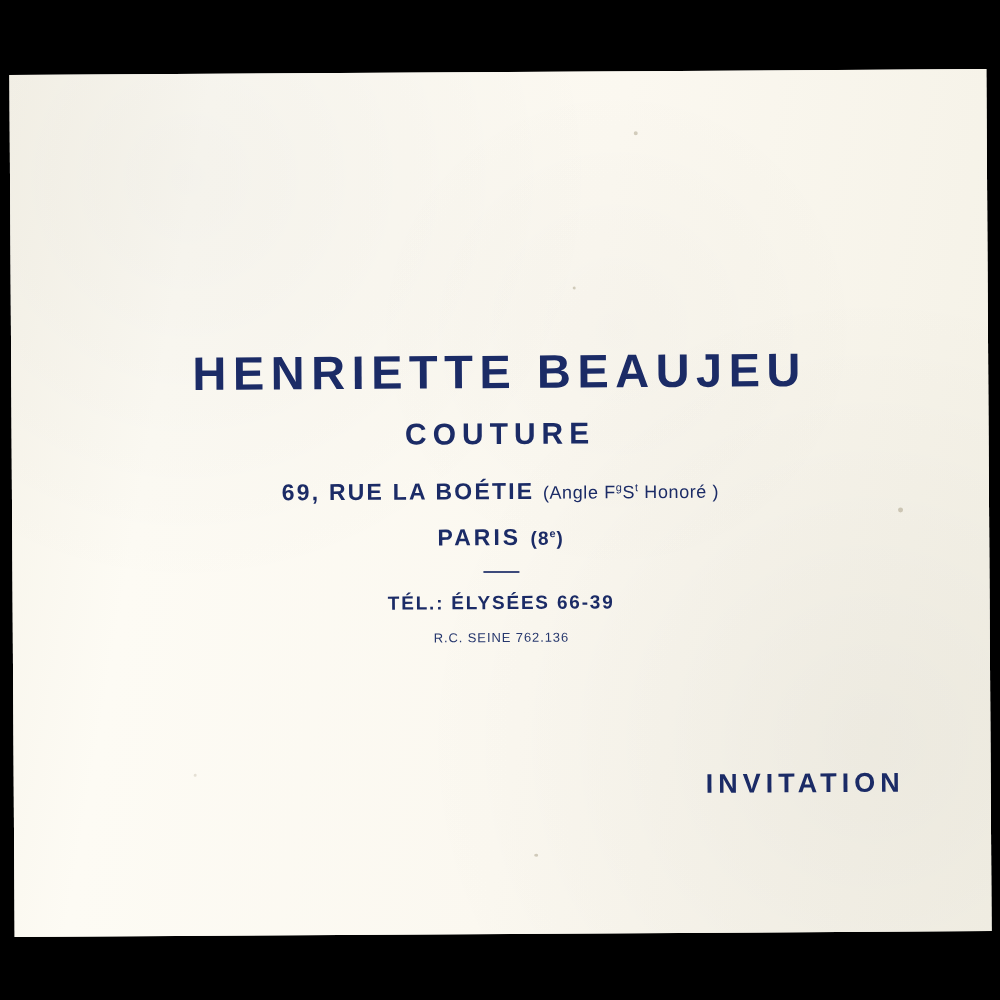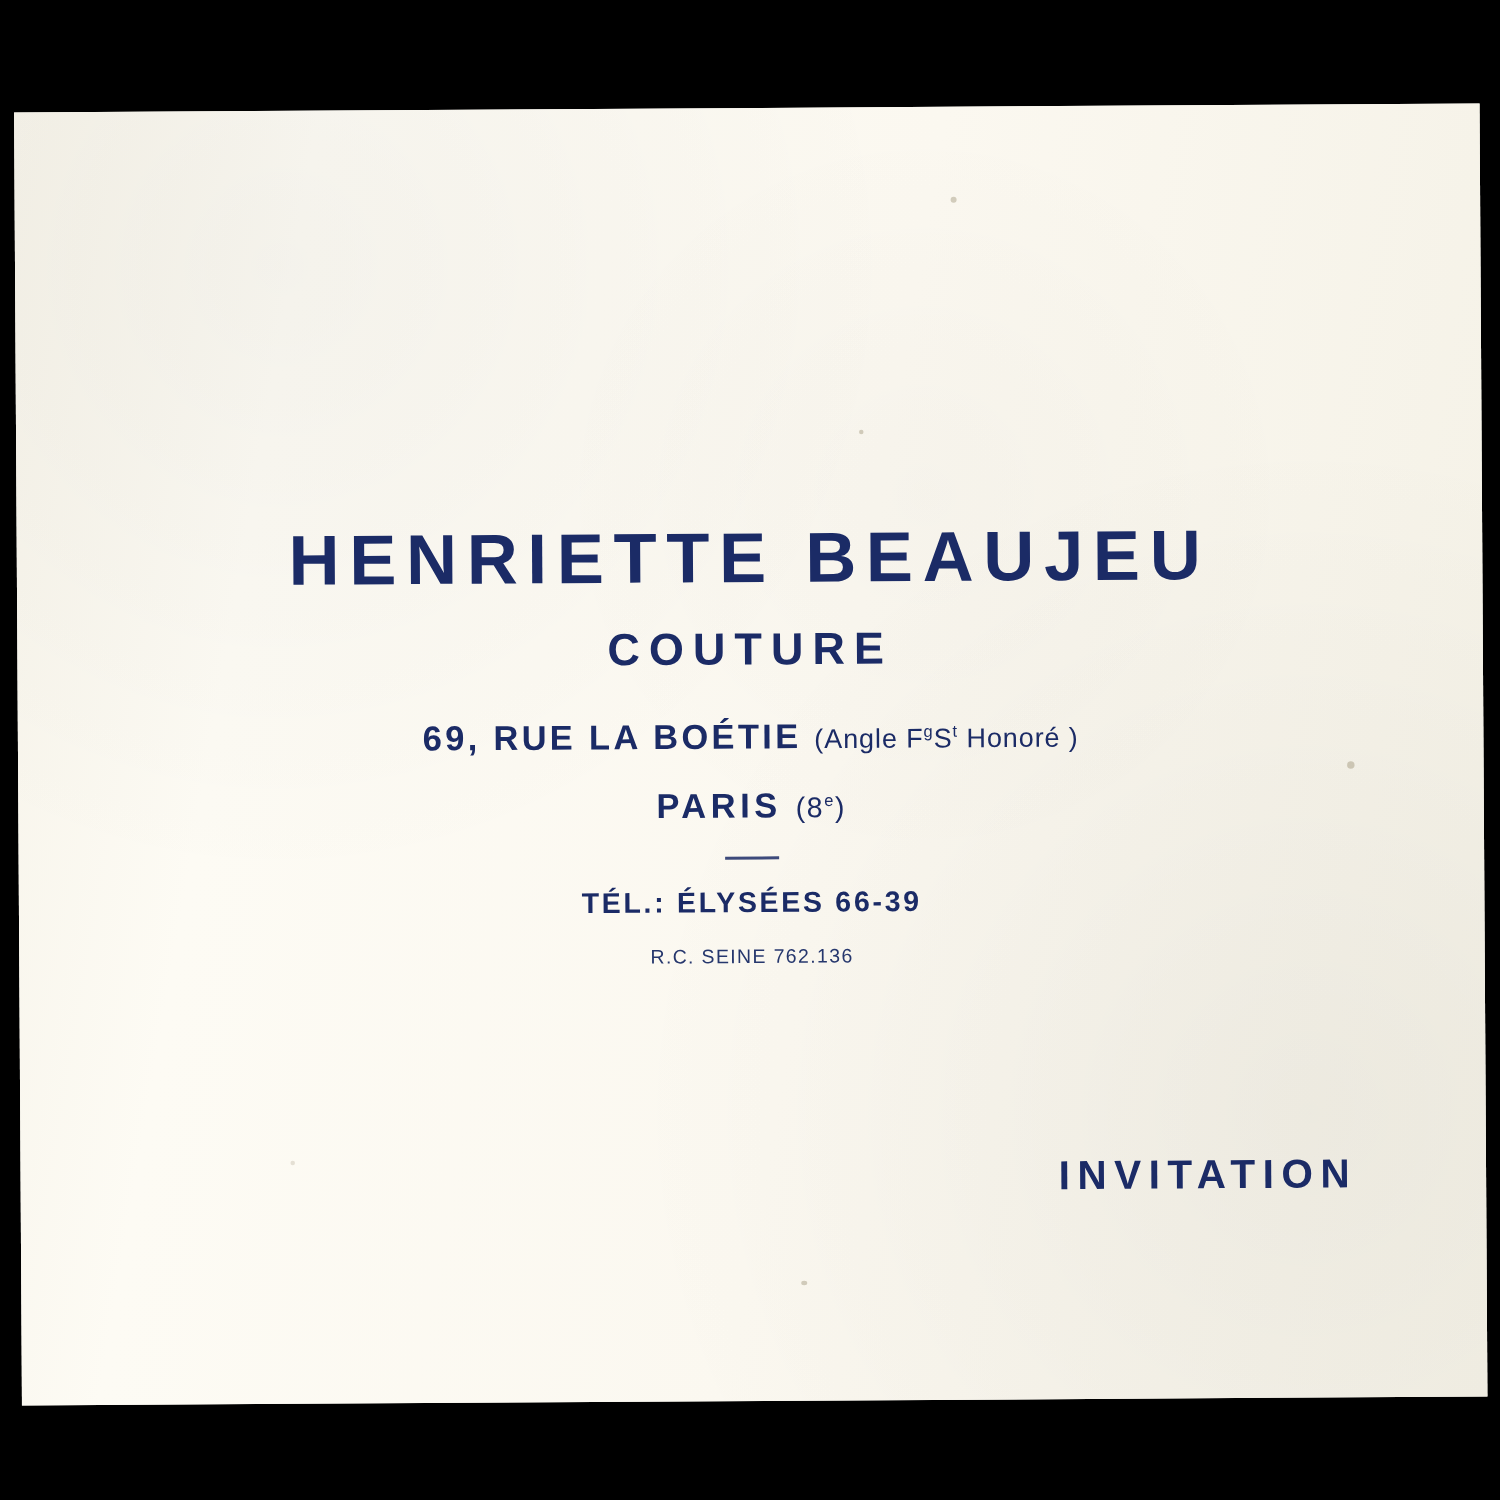--- a/index.html
+++ b/index.html
@@ -99,21 +99,21 @@
   .city-line {
     top: 452px;
     font-size: 23px;
     letter-spacing: 3px;
     font-weight: 600;
     color: #1b2b66;
   }
   .city-line .arr {
     font-size: 19px;
     letter-spacing: 1px;
-    font-weight: 400;
+    font-weight: 700;
   }
   .city-line .arr sup {
     font-size: 11px;
     vertical-align: super;
   }
   .rule {
     position: absolute;
     top: 499px;
     left: 50%;
     transform: translateX(-50%);

